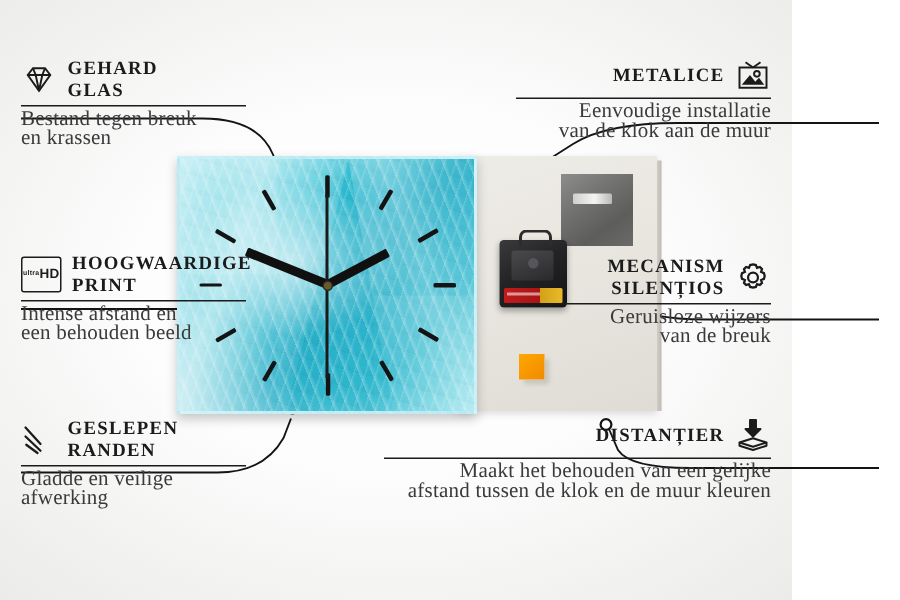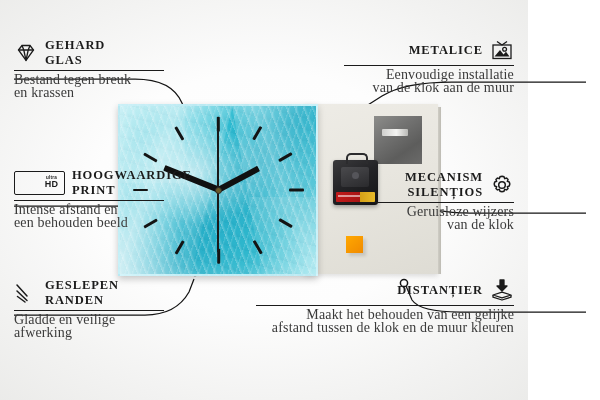--- a/index.html
+++ b/index.html
@@ -101,21 +101,21 @@
   .callout .sub{
     font-size:14px;color:#3a3a3a;line-height:12.4px;letter-spacing:.15px;
   }
   .cl-left .title,.cl-left .sub{text-align:left;}
   .cl-right .title,.cl-right .sub{text-align:right;}
   .head{display:flex;align-items:center;gap:7px;}
   .cl-right .head{justify-content:flex-end;}
   .ico{width:24px;height:24px;flex:0 0 24px;display:block;}
   .hdbox{
     width:25px;height:22px;border:1.6px solid #1b1b1b;border-radius:2px;flex:0 0 25px;
-    display:flex;flex-direction:column;align-items:center;justify-content:center;line-height:1;padding-left:24px;
+    display:flex;align-items:center;justify-content:center;line-height:1;
   }
   .hdbox .u{font-size:4.6px;font-weight:bold;letter-spacing:.2px;color:#1b1b1b;font-family:"Liberation Sans",sans-serif;}
   .hdbox .h{font-size:9px;font-weight:bold;letter-spacing:.2px;color:#1b1b1b;font-family:"Liberation Sans",sans-serif;}
   svg.lines{position:absolute;left:0;top:0;width:600px;height:400px;pointer-events:none;}
 </style>
 </head>
 <body>
 
 <div id="stage">
 
@@ -249,21 +249,21 @@
         <div class="title">MECANISM</div>
         <div class="title">SILENȚIOS</div>
       </div>
       <svg class="ico" viewBox="0 0 24 24" fill="none" stroke="#1b1b1b" stroke-width="1.5">
         <path d="M12 3.2 l1.9 .5 .8 1.9 1.9 -.6 1.4 1.4 -.6 1.9 1.9 .8 .5 1.9 -.5 1.9 -1.9 .8 .6 1.9 -1.4 1.4 -1.9 -.6 -.8 1.9 -1.9 .5 -1.9 -.5 -.8 -1.9 -1.9 .6 -1.4 -1.4 .6 -1.9 -1.9 -.8 -.5 -1.9 .5 -1.9 1.9 -.8 -.6 -1.9 1.4 -1.4 1.9 .6 .8 -1.9 Z"></path>
         <circle cx="12" cy="12" r="3.3"></circle>
       </svg>
     </div>
     <div class="rule"></div>
     <div class="sub">Geruisloze wijzers</div>
-    <div class="sub">van de klok</div>
+    <div class="sub">van de breuk</div>
   </div>
 
   <div class="callout cl-right" style="right:14px;top:278px;width:258px;">
     <div class="head">
       <div>
         <div class="title">DISTANȚIER</div>
       </div>
       <svg class="ico" viewBox="0 0 24 24" fill="none" stroke="#1b1b1b" stroke-width="1.3" stroke-linejoin="round">
         <path d="M10 2 h4 v6 h3 l-5 5 -5 -5 h3 Z" fill="#1b1b1b" stroke="#1b1b1b"></path>
         <path d="M12 14.2 L21 17 L12 19.8 L3 17 Z"></path>

